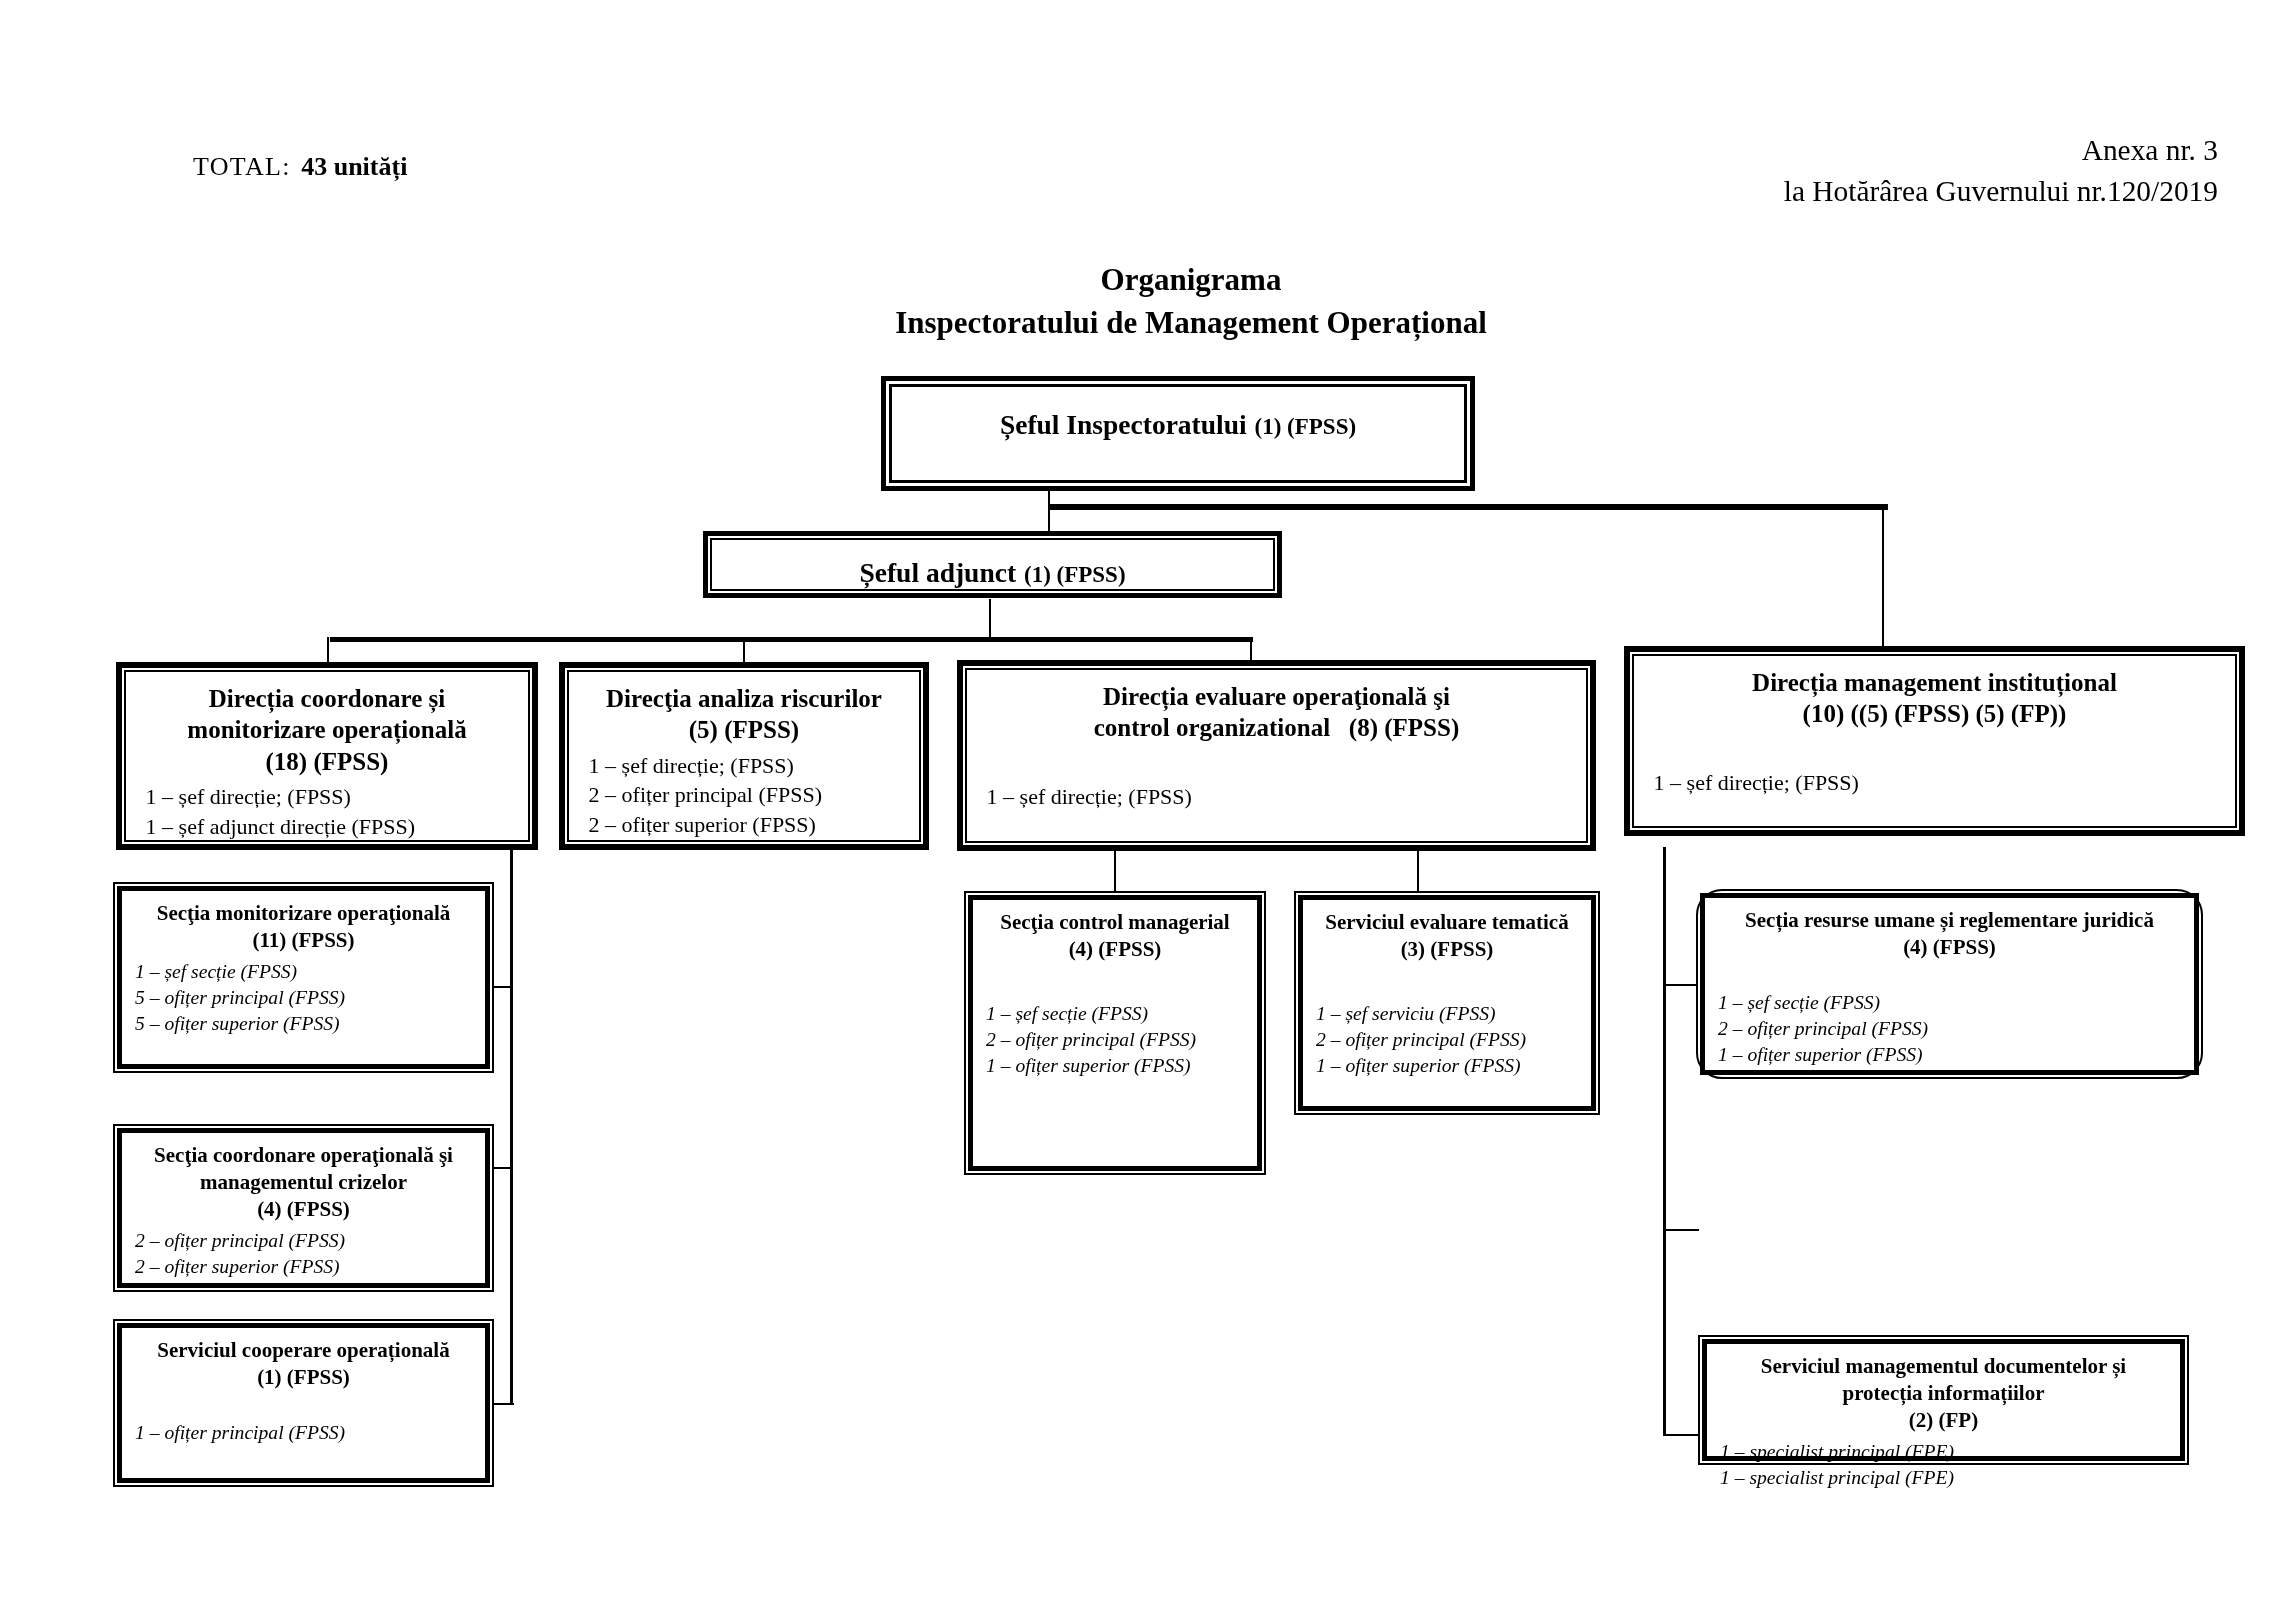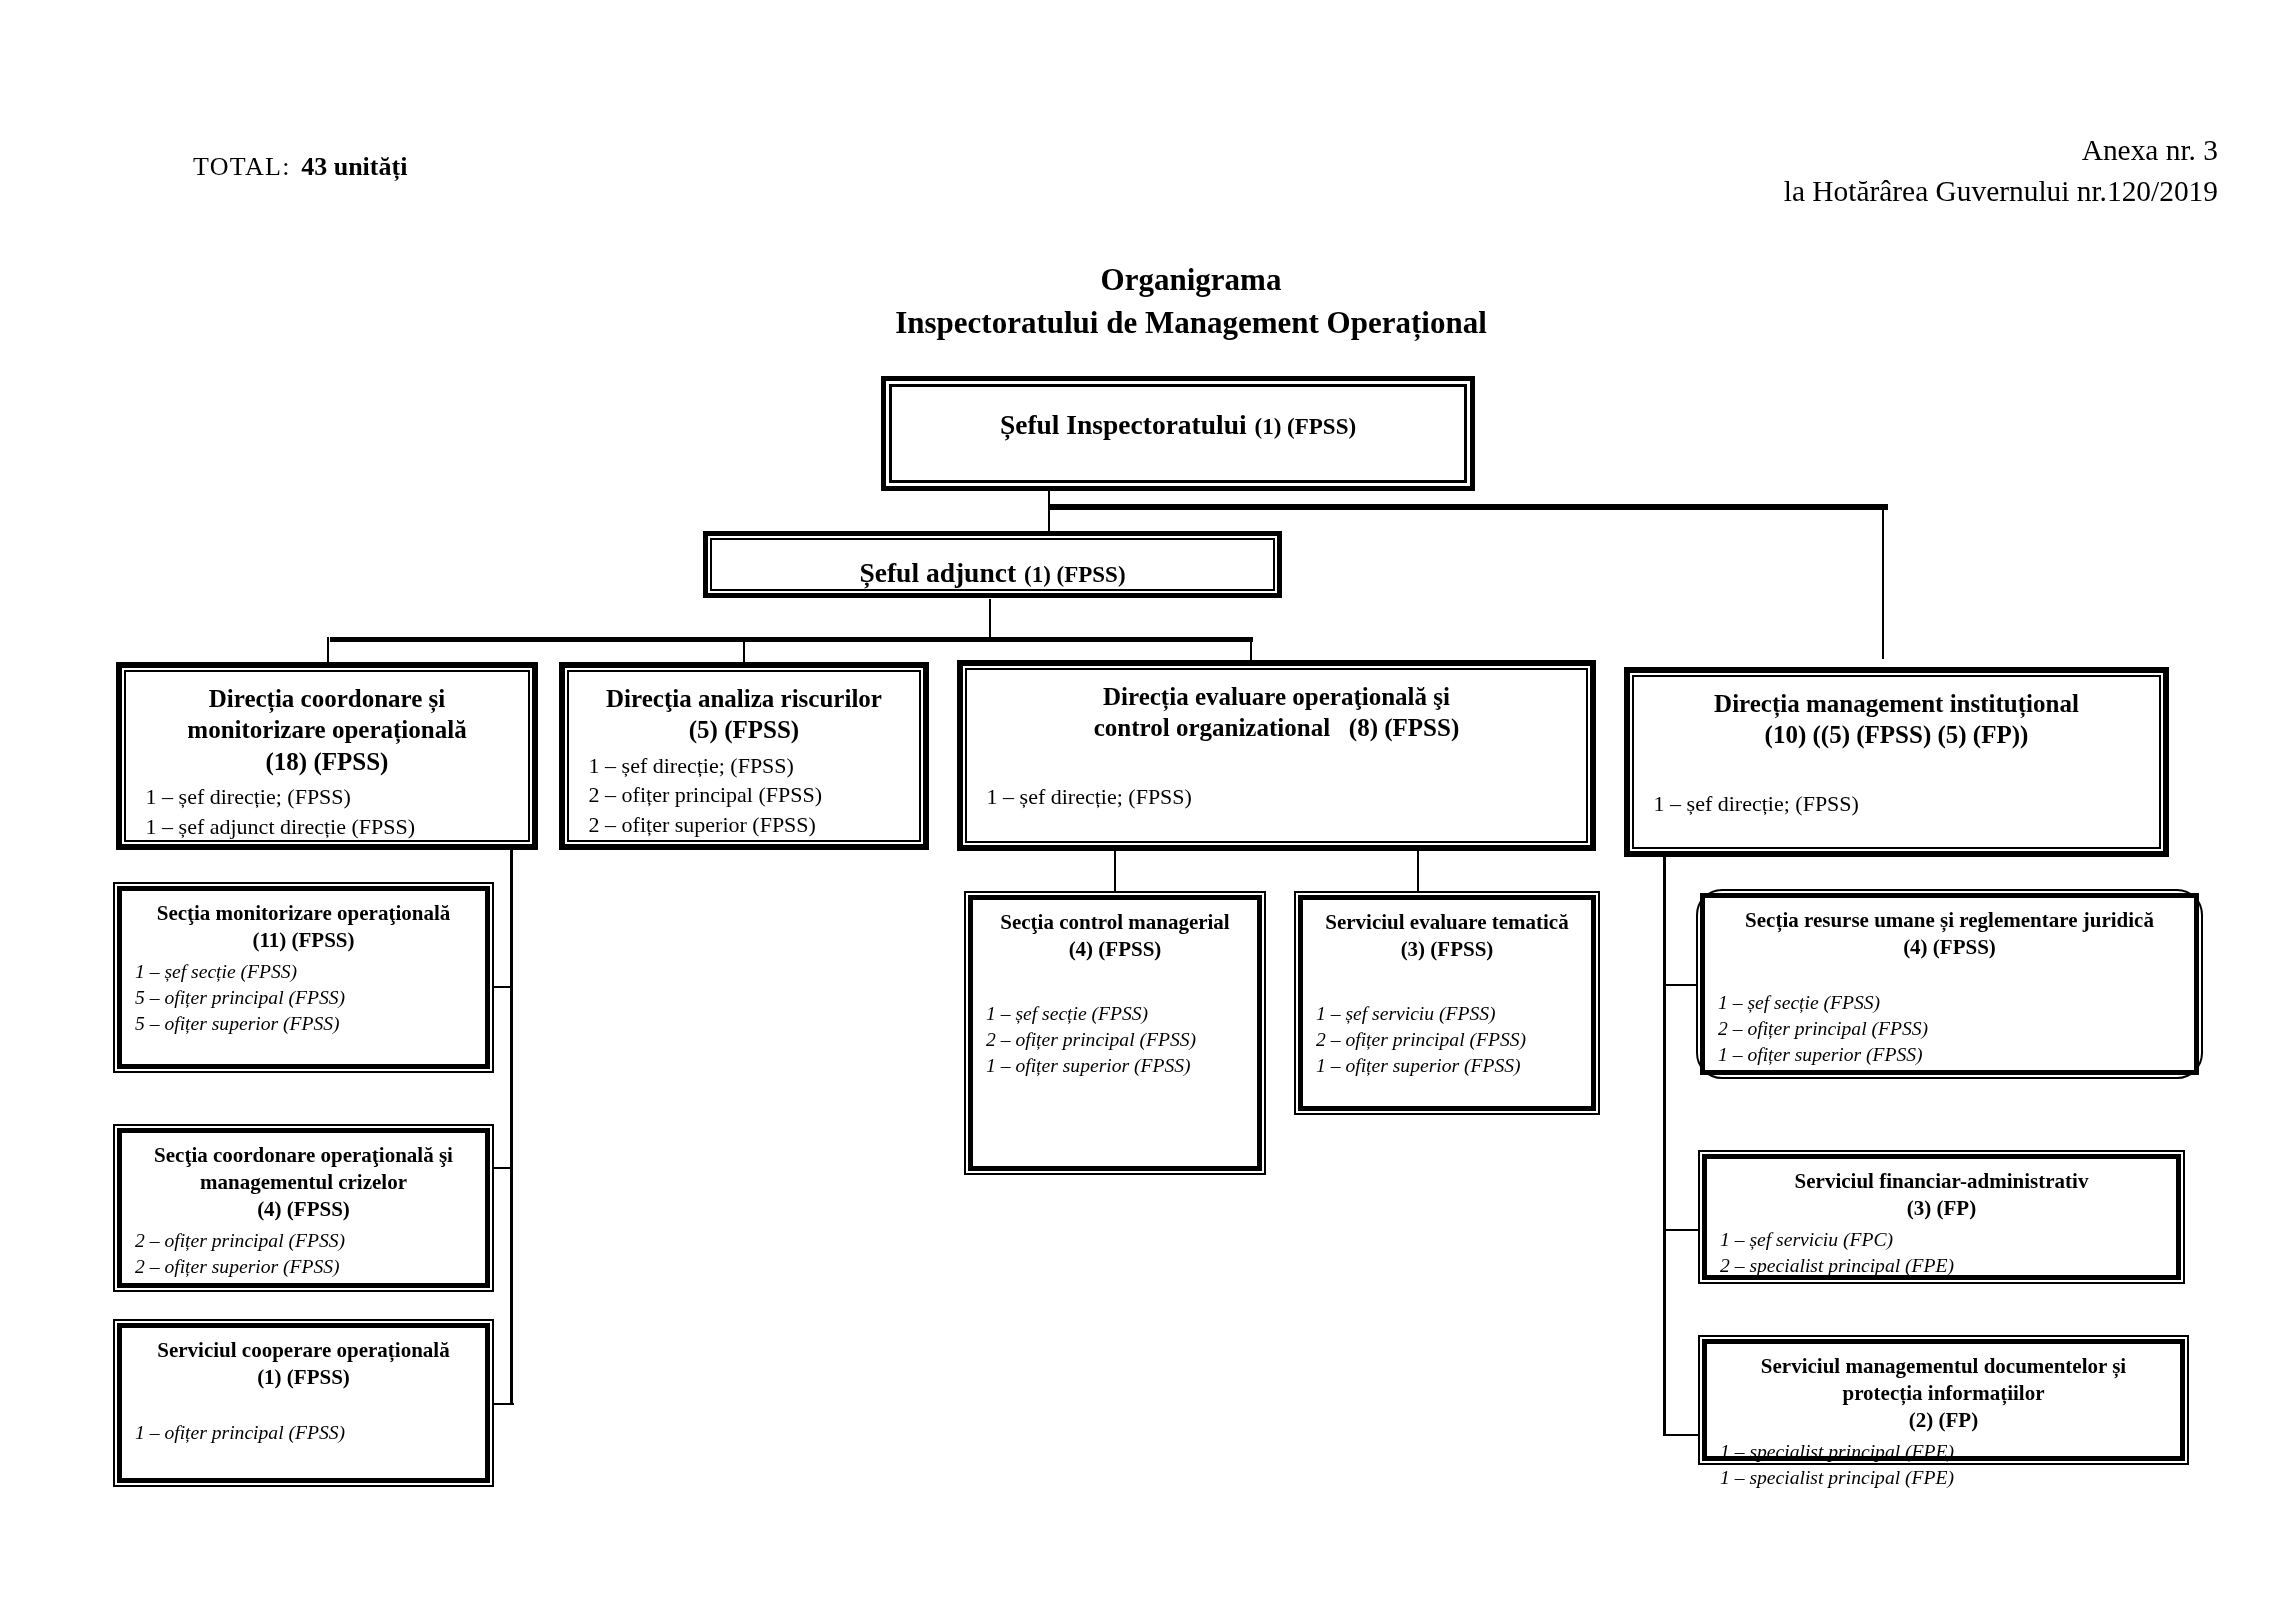--- a/index.html
+++ b/index.html
@@ -135,21 +135,21 @@
       <div class="btitle">
           <div>Direcția evaluare operaţională şi</div>
           <div>control organizational&nbsp;&nbsp;&nbsp;(8) (FPSS)</div>
         </div>
       <div class="bdetails">
           <div>1 – șef direcție; (FPSS)</div>
         </div>
     </div>
   </div>
 
-  <div class="box lvl3 tgap" style="left:1624px;top:667px;width:545px;height:190px;padding-left:9px;">
+  <div class="box lvl3 tgap" style="left:1624px;top:646px;width:621px;height:190px;padding-left:9px;">
     <div class="inner">
       <div class="btitle">
           <div>Direcția management instituțional</div>
           <div>(10) ((5) (FPSS) (5) (FP))</div>
         </div>
       <div class="bdetails">
           <div>1 – șef direcție; (FPSS)</div>
         </div>
     </div>
   </div>
@@ -229,32 +229,20 @@
           <div>(4) (FPSS)</div>
         </div>
       <div class="bdetails">
           <div>1 – șef secție (FPSS)</div>
           <div>2 – ofițer principal (FPSS)</div>
           <div>1 – ofițer superior (FPSS)</div>
         </div>
     </div>
   </div>
 
-  <div class="box lvl4" style="left:1698px;top:1150px;width:487px;height:134px;">
-    <div class="inner">
-      <div class="btitle">
-          <div>Serviciul financiar-administrativ</div>
-          <div>(3) (FP)</div>
-        </div>
-      <div class="bdetails">
-          <div>1 – șef serviciu (FPC)</div>
-          <div>2 – specialist principal (FPE)</div>
-        </div>
-    </div>
-  </div>
 
   <div class="box lvl4" style="left:1698px;top:1335px;width:491px;height:130px;">
     <div class="inner">
       <div class="btitle">
           <div>Serviciul managementul documentelor și</div>
           <div>protecția informațiilor</div>
           <div>(2) (FP)</div>
         </div>
       <div class="bdetails">
           <div>1 – specialist principal (FPE)</div>

